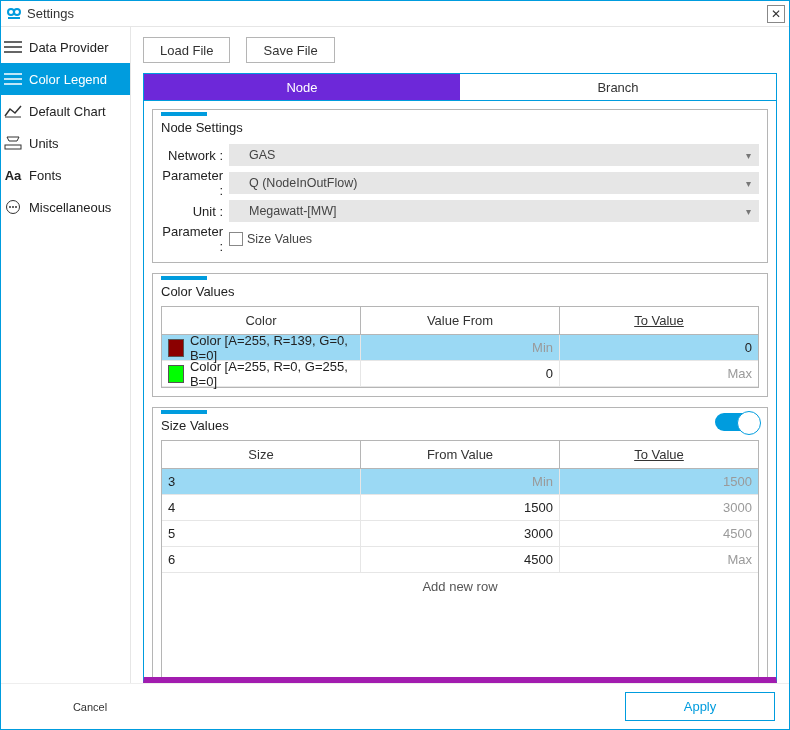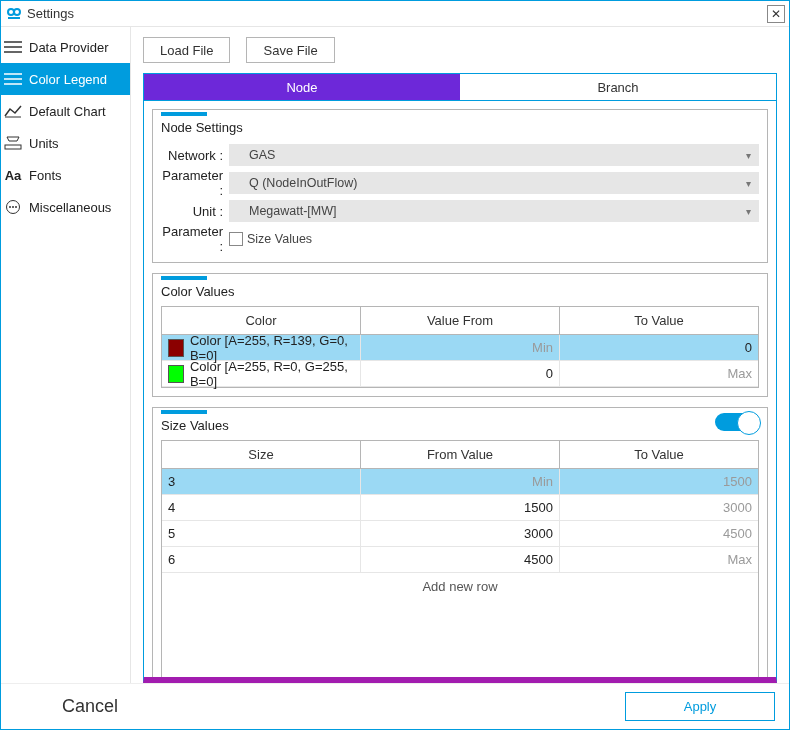--- a/index.html
+++ b/index.html
@@ -30,40 +30,40 @@
   .form-row .select { flex:1; height:22px; background:#e6e6e6; color:#444; padding: 0 20px; display:flex; align-items:center; position:relative; font-size:12.5px; cursor:pointer; }
   .form-row .select::after { content:"▾"; position:absolute; right:8px; color:#777; font-size:10px; }
   .form-row .checkbox { width:14px; height:14px; border:1px solid #888; background:#fff; margin-right:4px; display:inline-block; cursor:pointer; }
   .chk-label { font-size:12.5px; color:#444; }
 
   .cursor-arrow { position:absolute; left:236px; top:230px; pointer-events:none; }
 
   .table { border: 1px solid #b5b5b5; }
   .thead { display:flex; height:28px; background:#fff; }
   .th { flex:1; display:flex; align-items:center; justify-content:center; font-size:13px; color:#333; border-right:1px solid #b5b5b5; border-bottom:1px solid #b5b5b5; }
-  .th:last-child { border-right:none; }
+  .th:last-child { border-right:none;text-decoration:underline; }
   .trow { display:flex; height:26px; font-size:13px; }
   .trow.sel { background:#9bd9f4; }
   .tcell { flex:1; display:flex; align-items:center; padding:0 6px; border-right:1px solid #e6e6e6; border-bottom:1px solid #e6e6e6; color:#222; }
   .trow .tcell:last-child { border-right:none; }
   .tcell.right { justify-content:flex-end; }
   .tcell.dim { color:#9a9a9a; }
   .color-swatch { width:18px; height:18px; border:1px solid #555; margin-right:6px; }
   .addrow { height:26px; display:flex; align-items:center; justify-content:center; font-size:13px; color:#555; border-top:0; cursor:pointer; }
   .size-group .table { min-height:290px; display:flex; flex-direction:column; }
   .size-group .tbody { flex:0; }
   .size-group .fill { flex:1; }
 
   .size-header-row { display:flex; align-items:center; justify-content:space-between; }
   .toggle { width:44px; height:18px; border-radius:10px; background:#009cde; position:relative; cursor:pointer; }
   .toggle::after { content:""; position:absolute; right:-2px; top:-2px; width:22px; height:22px; border-radius:50%; background:#fff; border:1px solid #009cde; }
 
   .footer { height:46px; display:flex; align-items:center; padding: 0 14px; border-top:1px solid #eee; }
   .footer .apply { margin-left:auto; width:150px; height:29px; border:1px solid #009cde; color:#009cde; display:flex; align-items:center; justify-content:center; font-size:13px; cursor:pointer; background:#fff; }
-  .footer .cancel { width:150px; height:26px; display:flex; align-items:center; justify-content:center; font-size:18px; color:#333; cursor:pointer; }
+  .footer .cancel { width:150px; height:26px; display:flex; align-items:center; justify-content:center; font-size:11px; color:#333; cursor:pointer; }
 </style>
 </head>
 <body>
 
 <div class="window">
   <div class="titlebar">
     <span class="app-icon">
       <svg width="16" height="16" viewBox="0 0 16 16">
           <g fill="none" stroke="#009cde" stroke-width="2">
             <circle cx="5" cy="6" r="3"></circle>

